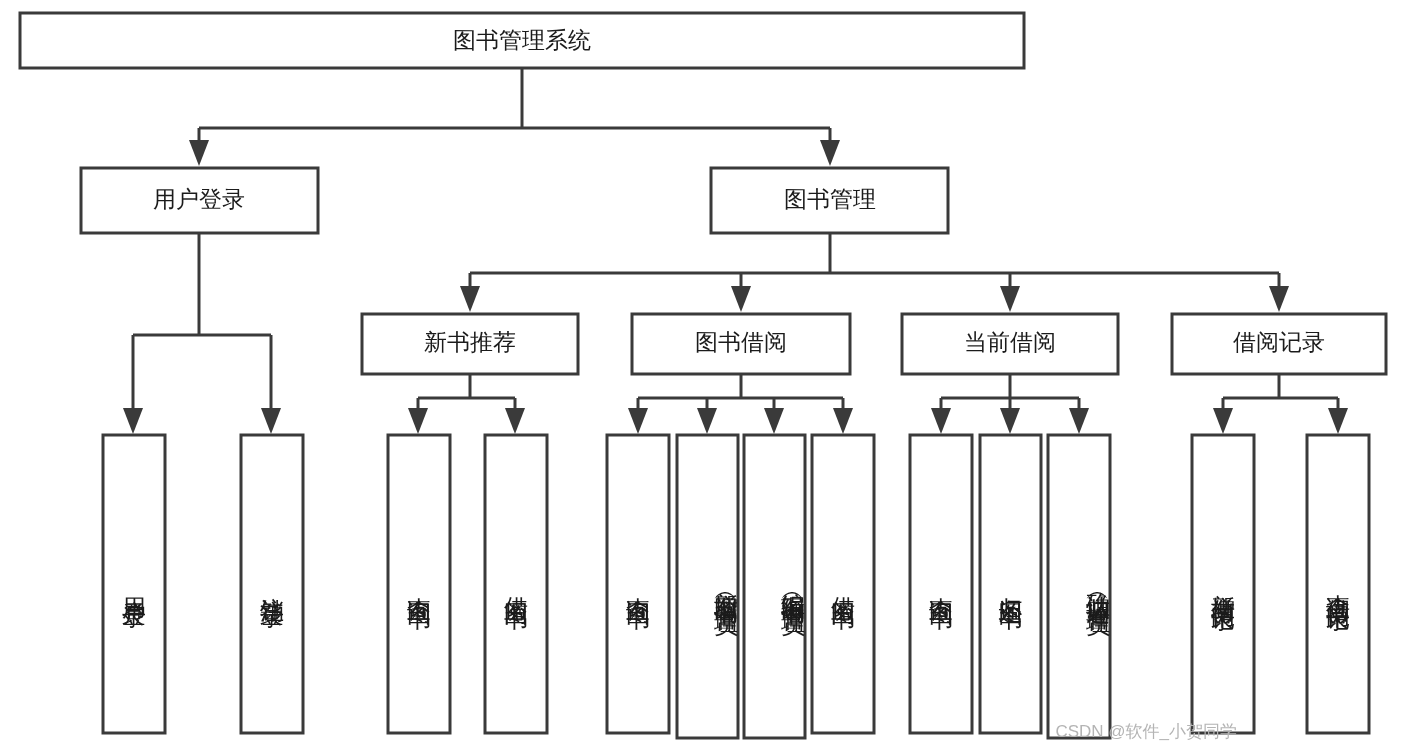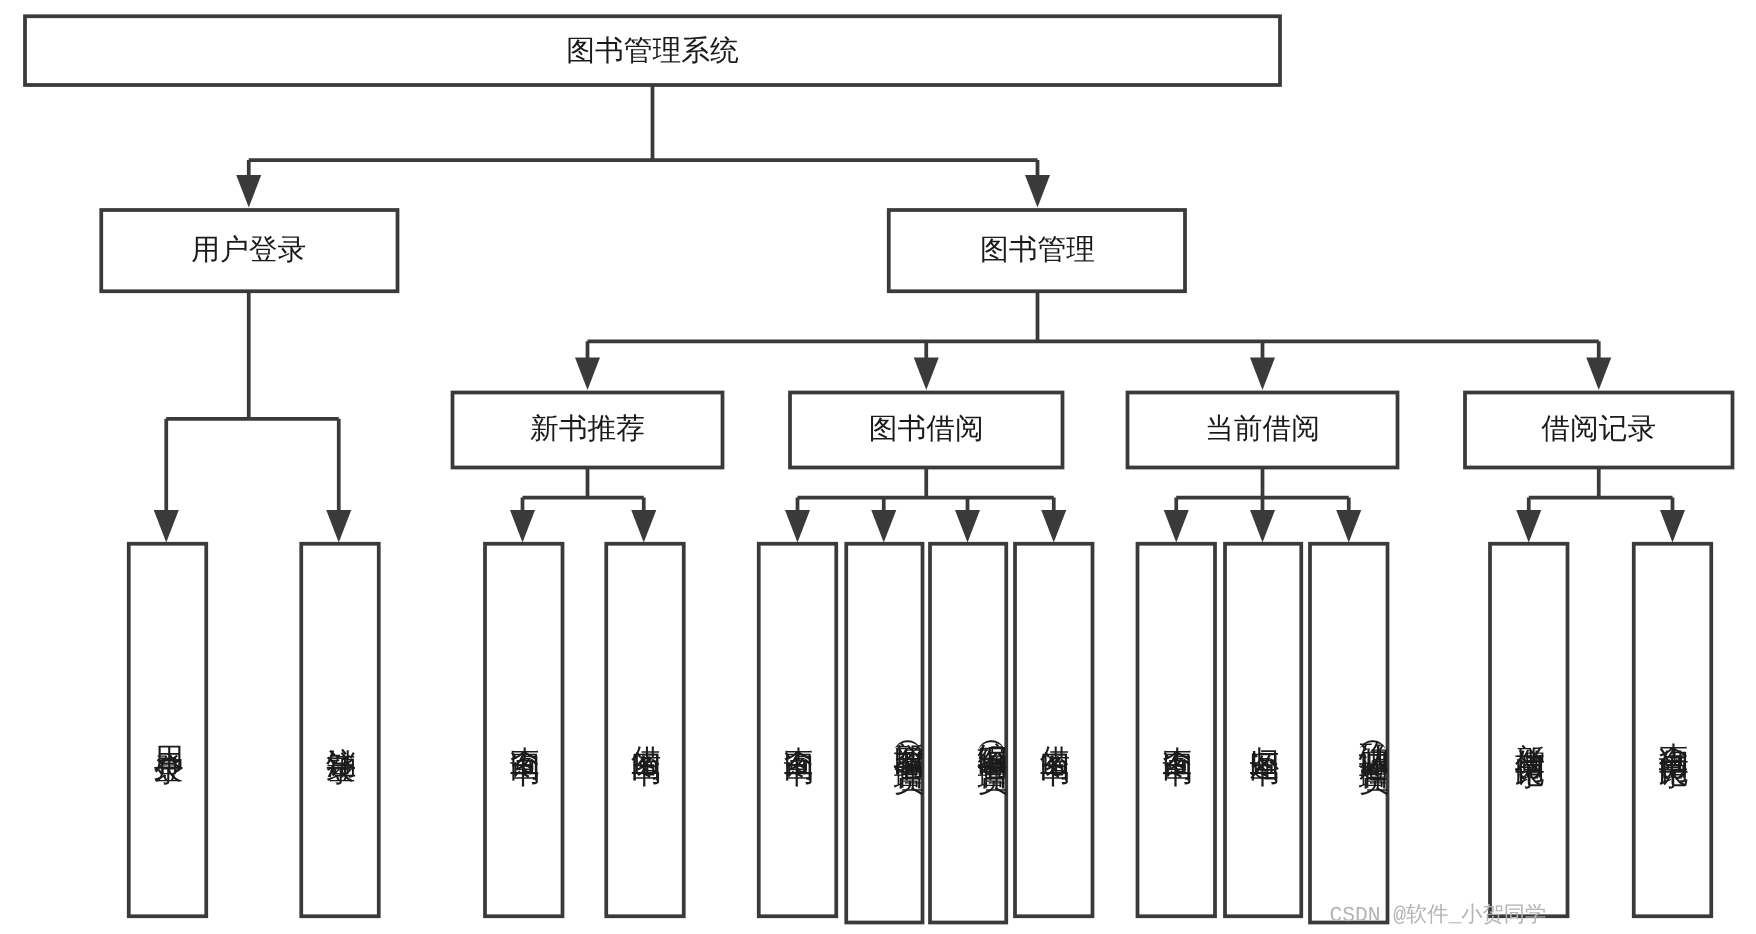--- a/index.html
+++ b/index.html
@@ -56,21 +56,21 @@
     letter-spacing: 3px;
     line-height: 1;
     white-space: nowrap;
     text-align: center;
     pointer-events: none;
   }
   .watermark {
     position: absolute;
     right: 12px;
     bottom: 4px;
-    font-family: Liberation Mono, monospace;
+    font-family: Liberation Sans, sans-serif;
     font-size: 17px;
     color: #b4b4b4;
     white-space: nowrap;
   }
 </style>
 </head>
 <body>
 
 <div id="diagram-root">
 

